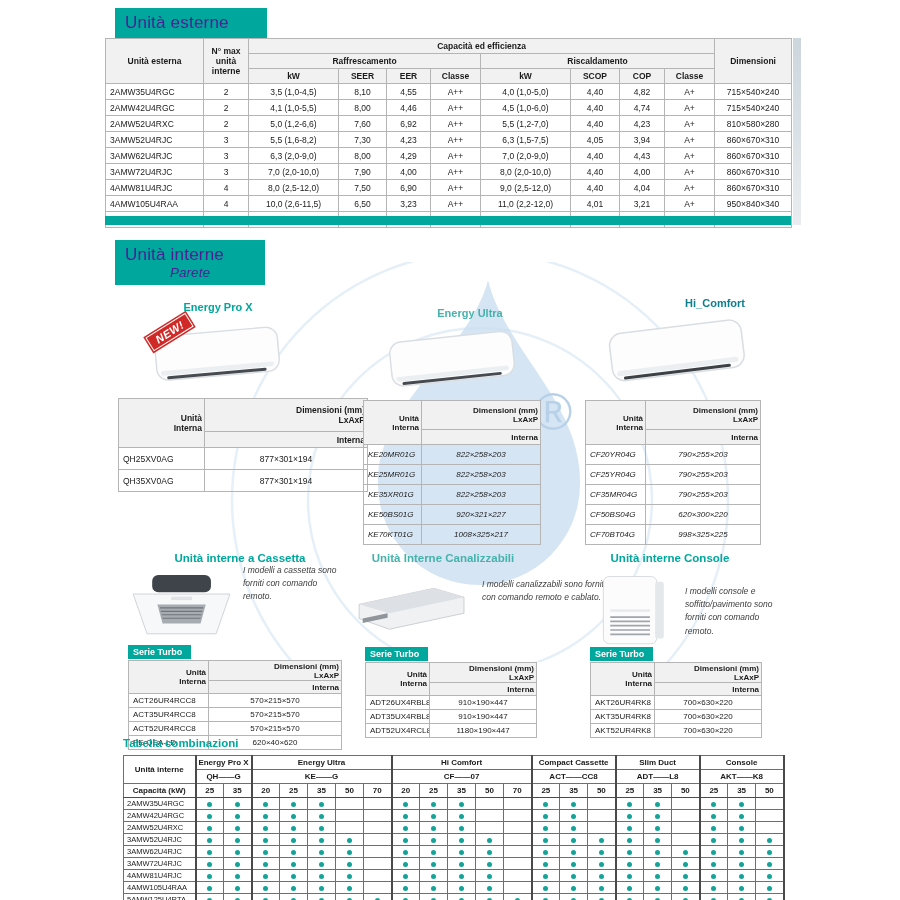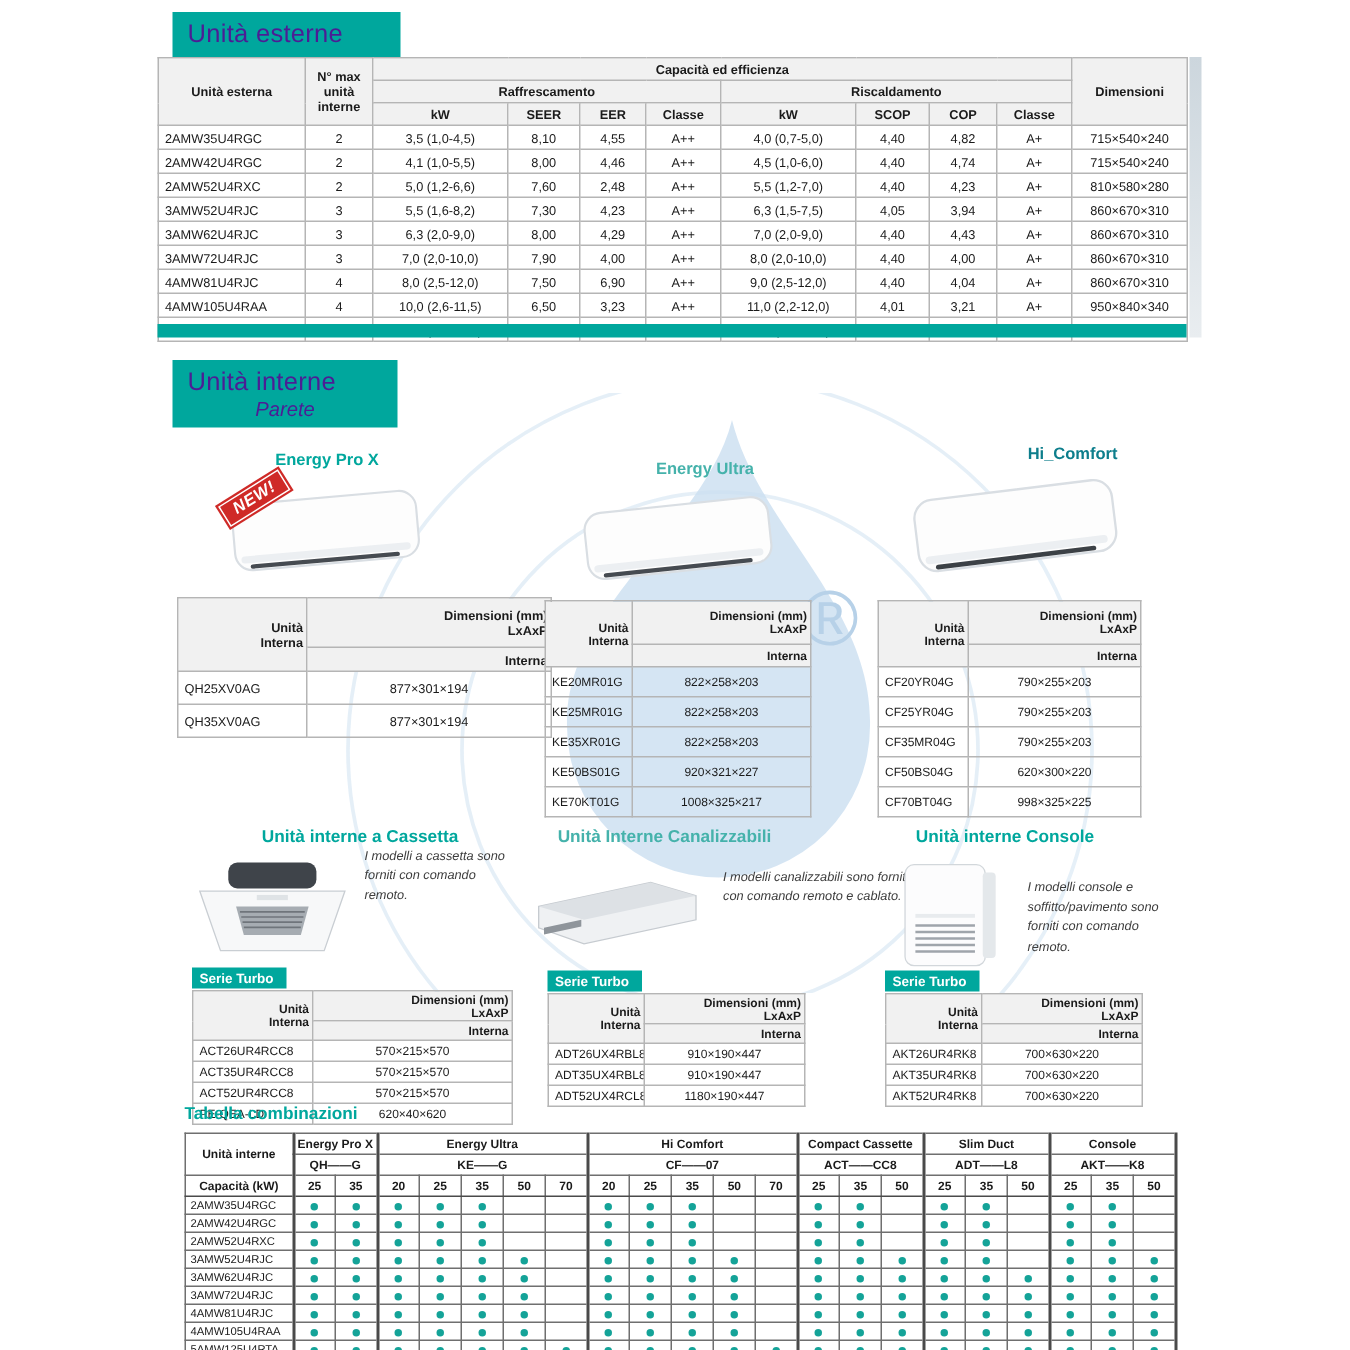--- a/index.html
+++ b/index.html
@@ -42,21 +42,21 @@
   .spec-table thead th{background:var(--header_bg);font-weight:bold;text-align:right;}
   .spec-table tbody td.code{text-align:left;padding-left:4px;}
   .t-wall1{left:118px;top:398px;width:250px;font-size:8.5px;}
   .t-wall1 thead tr:first-child th{height:32px;}
   .t-wall1 thead tr:last-child th{height:15px;}
   .t-wall1 tbody td{height:21px;}
   .t-wall2{left:363px;top:400px;width:178px;}
   .t-wall3{left:585px;top:400px;width:176px;}
   .t-wall2 thead tr:first-child th,.t-wall3 thead tr:first-child th{height:28px;}
   .t-wall2 thead tr:last-child th,.t-wall3 thead tr:last-child th{height:14px;}
-  .t-wall2 tbody td,.t-wall3 tbody td{height:19px;}
+  .t-wall2 tbody td,.t-wall3 tbody td{height:19px;font-style:italic;}
   .t-serie thead tr:first-child th{height:19px;}
   .t-serie thead tr:last-child th{height:12px;}
   .t-serie tbody td{height:13px;}
   .t-serie1{left:128px;top:660px;width:214px;}
   .t-serie2{left:365px;top:662px;width:172px;}
   .t-serie3{left:590px;top:662px;width:172px;}
   .serie-label{
     position:absolute;background:var(--teal);color:#fff;font-size:9px;font-weight:bold;
     padding:2px 9px 2px 5px;
   }
@@ -142,21 +142,21 @@
       </tr>
   </thead>
   <tbody>
       <tr>
         <td class="model">2AMW35U4RGC</td>
         <td>2</td>
         <td>3,5 (1,0-4,5)</td>
         <td>8,10</td>
         <td>4,55</td>
         <td>A++</td>
-        <td>4,0 (0,7-5,0)</td>
+        <td>4,0 (1,0-5,0)</td>
         <td>4,40</td>
         <td>4,82</td>
         <td>A+</td>
         <td>715×540×240</td>
       </tr>
       <tr>
         <td class="model">2AMW42U4RGC</td>
         <td>2</td>
         <td>4,1 (1,0-5,5)</td>
         <td>8,00</td>
@@ -166,21 +166,21 @@
         <td>4,40</td>
         <td>4,74</td>
         <td>A+</td>
         <td>715×540×240</td>
       </tr>
       <tr>
         <td class="model">2AMW52U4RXC</td>
         <td>2</td>
         <td>5,0 (1,2-6,6)</td>
         <td>7,60</td>
-        <td>2,48</td>
+        <td>6,92</td>
         <td>A++</td>
         <td>5,5 (1,2-7,0)</td>
         <td>4,40</td>
         <td>4,23</td>
         <td>A+</td>
         <td>810×580×280</td>
       </tr>
       <tr>
         <td class="model">3AMW52U4RJC</td>
         <td>3</td>

